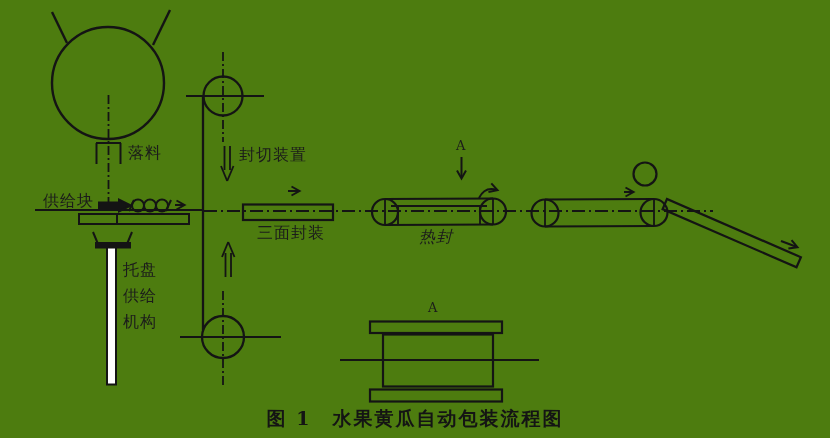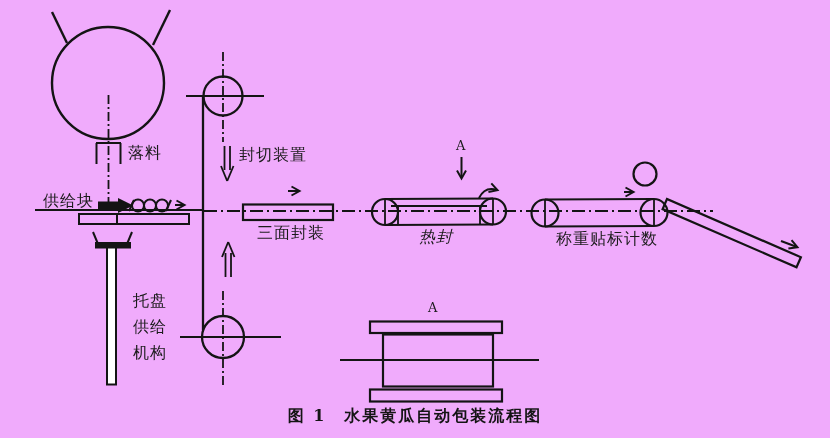--- a/index.html
+++ b/index.html
@@ -1,30 +1,30 @@
 <!DOCTYPE html>
 <html><head>
 <meta charset="utf-8">
 <style>
   html,body{margin:0;padding:0;background:#ffffff;}
   .stage{
-    position:relative;width:830px;height:438px;background:#f0abfc;
+    position:relative;width:830px;height:438px;background:#4d7c0f;
     font-family:"DejaVu Serif","Liberation Serif",serif;
     color:#141414;overflow:hidden;
   }
   .stage svg{position:absolute;left:0;top:0;}
   .lbl{
     position:absolute;font-size:16px;line-height:17px;letter-spacing:1px;
     color:#1b1b1b;white-space:nowrap;
   }
   .lbl-vert{white-space:pre-line;line-height:26px;}
   .mark-a{position:absolute;font-size:13px;color:#1b1b1b;font-family:"DejaVu Serif",serif;}
   .caption{
     position:absolute;left:0;top:406px;width:830px;text-align:center;
-    font-size:16px;font-weight:600;letter-spacing:2px;color:#141414;
+    font-size:19px;font-weight:600;letter-spacing:2px;color:#141414;
   }
 </style>
 </head>
 <body>
 
 <div class="stage">
 
   <svg width="830" height="438" viewBox="0 0 830 438">
     <defs>
       <marker id="vh" markerWidth="14" markerHeight="12" refX="9" refY="6" orient="auto" markerUnits="userSpaceOnUse">
@@ -135,21 +135,20 @@
       <line x1="340" y1="360" x2="539" y2="360" stroke-width="2"></line>
       <rect x="370" y="389.5" width="132" height="12"></rect>
     </g>
   </svg>
 
   <div class="lbl" style="left:128px;top:144px;">落料</div>
   <div class="lbl" style="left:43px;top:192px;text-align:center;">供给块</div>
   <div class="lbl" style="left:239px;top:146px;">封切装置</div>
   <div class="lbl" style="left:257px;top:224px;text-align:center;">三面封装</div>
   <div class="lbl" style="left:419px;top:228px;font-style:italic;">热封</div>
-  <div class="lbl" style="left:556px;top:230px;">称重贴标计数</div>
-  <div class="lbl lbl-vert" style="left:133px;top:257px;margin-top:31px;">托盘
+  <div class="lbl lbl-vert" style="left:123px;top:257px;">托盘
 供给
 机构</div>
   <div class="mark-a" style="left:456px;top:138px;">A</div>
   <div class="mark-a" style="left:428px;top:300px;">A</div>
 
   <div class="caption">图 1　水果黄瓜自动包装流程图</div>
 </div>
 
 </body></html>

